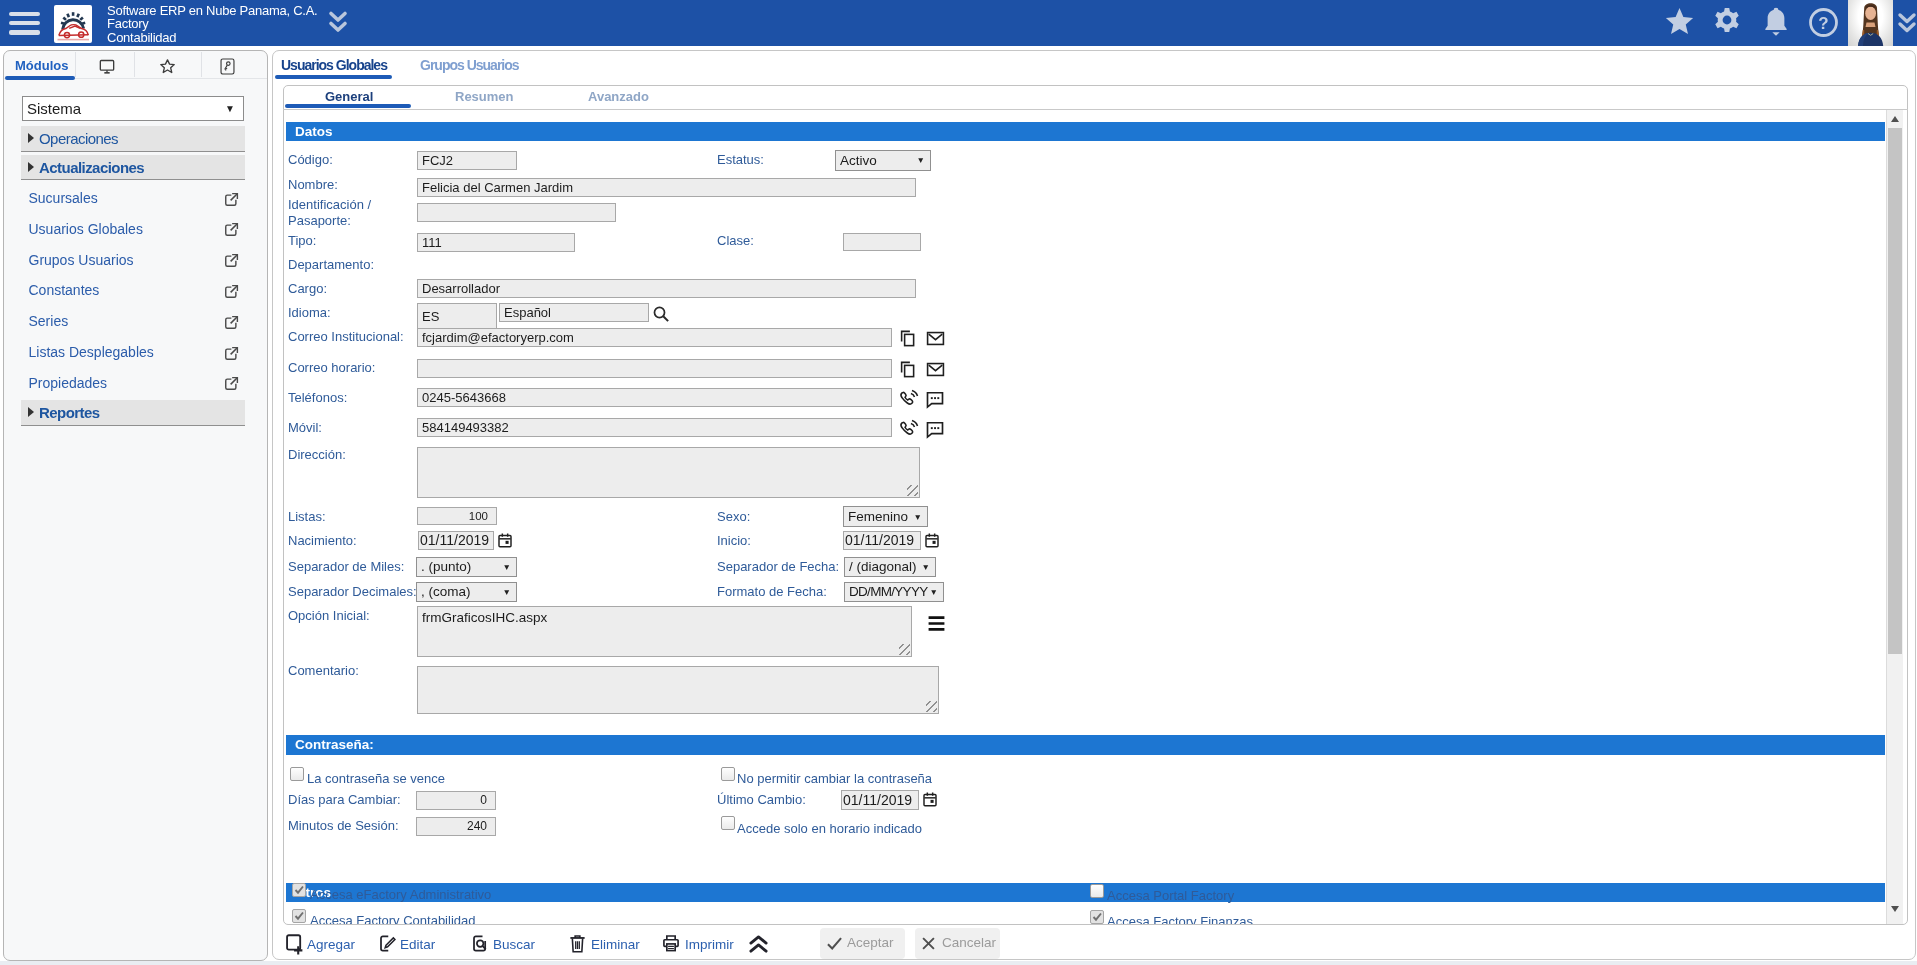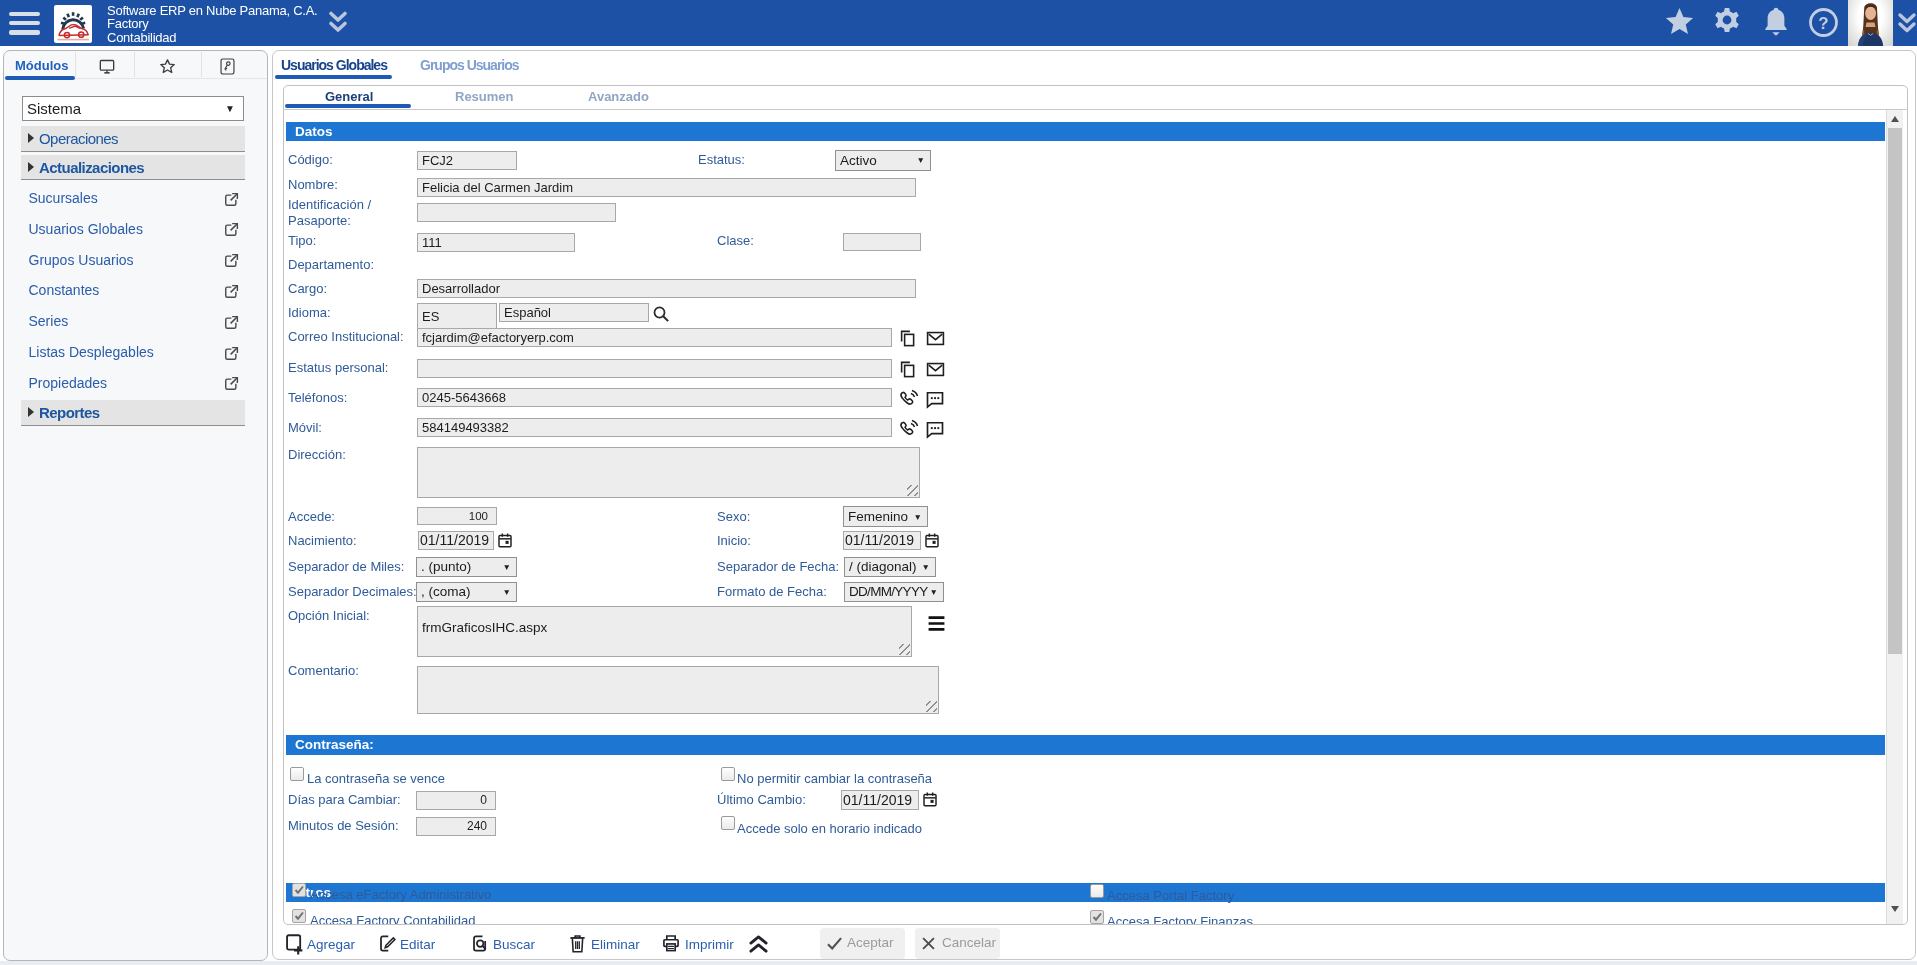--- a/index.html
+++ b/index.html
@@ -2,21 +2,21 @@
 <html><head><meta charset="utf-8">
 <style>
 *{margin:0;padding:0;box-sizing:border-box}
 html,body{width:1917px;height:965px;background:#fff;font-family:"Liberation Sans",sans-serif;overflow:hidden;position:relative}
 .ab{position:absolute}
 .lbl{position:absolute;font-size:13px;color:#2f5b99;white-space:nowrap}
 .inp{position:absolute;background:#ededed;border:1px solid #a8a8a8;font-size:13px;color:#1c1c1c;display:flex;align-items:center;padding:0 4px;white-space:nowrap;overflow:hidden}
 .sel{position:absolute;background:#ededed;border:1px solid #909090;font-size:13.5px;color:#1c1c1c;display:flex;align-items:center;padding:0 4px;white-space:nowrap}
 .sel .ar{position:absolute;right:5px;top:50%;transform:translateY(-54%);font-size:8.5px;color:#222}
 .num{justify-content:flex-end;font-size:11.5px;padding-right:8px !important}
-.ta{position:absolute;background:#ededed;border:1px solid #a8a8a8;font-size:13.5px;color:#1c1c1c;padding:13px 4px}
+.ta{position:absolute;background:#ededed;border:1px solid #a8a8a8;font-size:13.5px;color:#1c1c1c;padding:3px 4px}
 .rz{position:absolute;right:1px;bottom:1px;width:11px;height:11px;background:
  repeating-linear-gradient(135deg,transparent 0 2.5px,#909090 2.5px 3.7px,transparent 3.7px 5px)}
 .cb{position:absolute;width:14px;height:14px;border:1px solid #9a9a9a;border-radius:2px;background:linear-gradient(#fefefe,#eaeaea)}
 .cbc{background:#e2e2e2;border-color:#a5a5a5}
 .bar{position:absolute;left:2px;width:1599px;height:19.5px;background:#1d76d2;color:#fff;font-weight:bold;font-size:13.5px;line-height:19px;padding-left:9px}
 .ico{position:absolute}
 svg{display:block}
 </style></head><body>
 
 <div class="ab" style="left:0;top:0;width:1917px;height:46px;background:#1d51a6"></div>
@@ -184,21 +184,21 @@
 <div class="ab" style="left:283px;top:84.5px;width:1625px;height:840.5px;border:1px solid #c2c2c2;border-radius:5px;background:#fff"></div>
 <div class="ab" style="left:283px;top:108.5px;width:1625px;height:1px;background:#c9c9c9"></div>
 <div class="ab" style="left:325px;top:88.5px;font-size:13px;font-weight:bold;color:#1c3f7c">General</div>
 <div class="ab" style="left:285px;top:103.5px;width:126px;height:4px;background:#1d5bb7;border-radius:2px"></div>
 <div class="ab" style="left:455px;top:88.5px;font-size:13px;font-weight:bold;color:#8fa6c6">Resumen</div>
 <div class="ab" style="left:588px;top:88.5px;font-size:13px;font-weight:bold;color:#8fa6c6">Avanzado</div>
 <div class="ab" style="left:284px;top:109.5px;width:1619px;height:814px;overflow:hidden" id="formarea">
     <div class="bar" style="top:12.0px">Datos</div>
 <div class="lbl" style="left:4px;top:42.5px">Código:</div>
 <div class="inp" style="left:133px;top:41.0px;width:100px;height:19.5px;">FCJ2</div>
-<div class="lbl" style="left:414px;top:42.5px">Estatus:</div>
+<div class="lbl" style="left:433px;top:42.5px">Estatus:</div>
 <div class="sel" style="left:551px;top:40.5px;width:96px;height:20.5px">Activo<span class="ar">▼</span></div>
 <div class="lbl" style="left:4px;top:67.0px">Nombre:</div>
 <div class="inp" style="left:133px;top:68.5px;width:499px;height:18.5px;">Felicia del Carmen Jardim</div>
 <div class="lbl" style="left:4px;top:87.0px"><span style="line-height:16px;display:inline-block">Identificación /<br>Pasaporte:</span></div>
 <div class="inp" style="left:133px;top:93.5px;width:199px;height:19px;"></div>
 <div class="lbl" style="left:4px;top:123.5px">Tipo:</div>
 <div class="inp" style="left:133px;top:123.0px;width:158px;height:19px;">111</div>
 <div class="lbl" style="left:433px;top:123.5px">Clase:</div>
 <div class="inp" style="left:559px;top:123.0px;width:78px;height:18.5px;"></div>
 <div class="lbl" style="left:4px;top:147.0px">Departamento:</div>
@@ -220,21 +220,21 @@
         <path d="M3.5 16 V2.5 H14.5"></path>
         <rect x="7.5" y="6.5" width="12" height="15"></rect>
       </svg>
     </div>
 <div class="ico" style="left:642px;top:219.0px">
       <svg width="19" height="19" viewBox="0 0 24 24" fill="none" stroke="#1f1f1f" stroke-width="2">
         <rect x="2" y="4.5" width="20" height="15"></rect>
         <path d="M3.5 6.5 L12 13.5 L20.5 6.5"></path>
       </svg>
     </div>
-<div class="lbl" style="left:4px;top:250.5px">Estatus personal:</div>
+<div class="lbl" style="left:4px;top:250.5px">Correo horario:</div>
 <div class="inp" style="left:133px;top:249.0px;width:475px;height:19px;"></div>
 <div class="ico" style="left:615px;top:250.0px">
       <svg width="18" height="19" viewBox="0 0 24 24" fill="none" stroke="#1f1f1f" stroke-width="2.1">
         <path d="M3.5 16 V2.5 H14.5"></path>
         <rect x="7.5" y="6.5" width="12" height="15"></rect>
       </svg>
     </div>
 <div class="ico" style="left:642px;top:250.0px">
       <svg width="19" height="19" viewBox="0 0 24 24" fill="none" stroke="#1f1f1f" stroke-width="2">
         <rect x="2" y="4.5" width="20" height="15"></rect>
@@ -276,21 +276,21 @@
           <rect x="7" y="9.8" width="2.3" height="2.3"></rect>
           <rect x="10.9" y="9.8" width="2.3" height="2.3"></rect>
           <rect x="14.8" y="9.8" width="2.3" height="2.3"></rect>
         </g>
       </svg>
     </div>
 <div class="lbl" style="left:4px;top:337.0px">Dirección:</div>
 <div class="ta" style="left:133px;top:337.5px;width:503px;height:51px">
       <span class="rz"></span>
     </div>
-<div class="lbl" style="left:4px;top:399.0px">Accede:</div>
+<div class="lbl" style="left:4px;top:399.0px">Listas:</div>
 <div class="inp num" style="left:133px;top:397.0px;width:80px;height:18.5px;">100</div>
 <div class="lbl" style="left:433px;top:399.0px">Sexo:</div>
 <div class="sel" style="left:559px;top:396.5px;width:85px;height:21px">Femenino<span class="ar">▼</span></div>
 <div class="lbl" style="left:4px;top:423.0px">Nacimiento:</div>
 <div class="inp" style="left:134px;top:421.5px;width:76px;height:18.5px;font-size:14px;padding:0 1px">01/11/2019</div>
 <div class="ico" style="left:212.5px;top:422.5px">
       <svg width="16" height="17" viewBox="0 0 24 24" fill="none" stroke="#1f1f1f" stroke-width="2.2">
         <rect x="3" y="4.5" width="18" height="17" rx="1.5"></rect>
         <path d="M8 1.5 v5 M16 1.5 v5"></path>
         <path d="M3.5 9.5 h17"></path>

